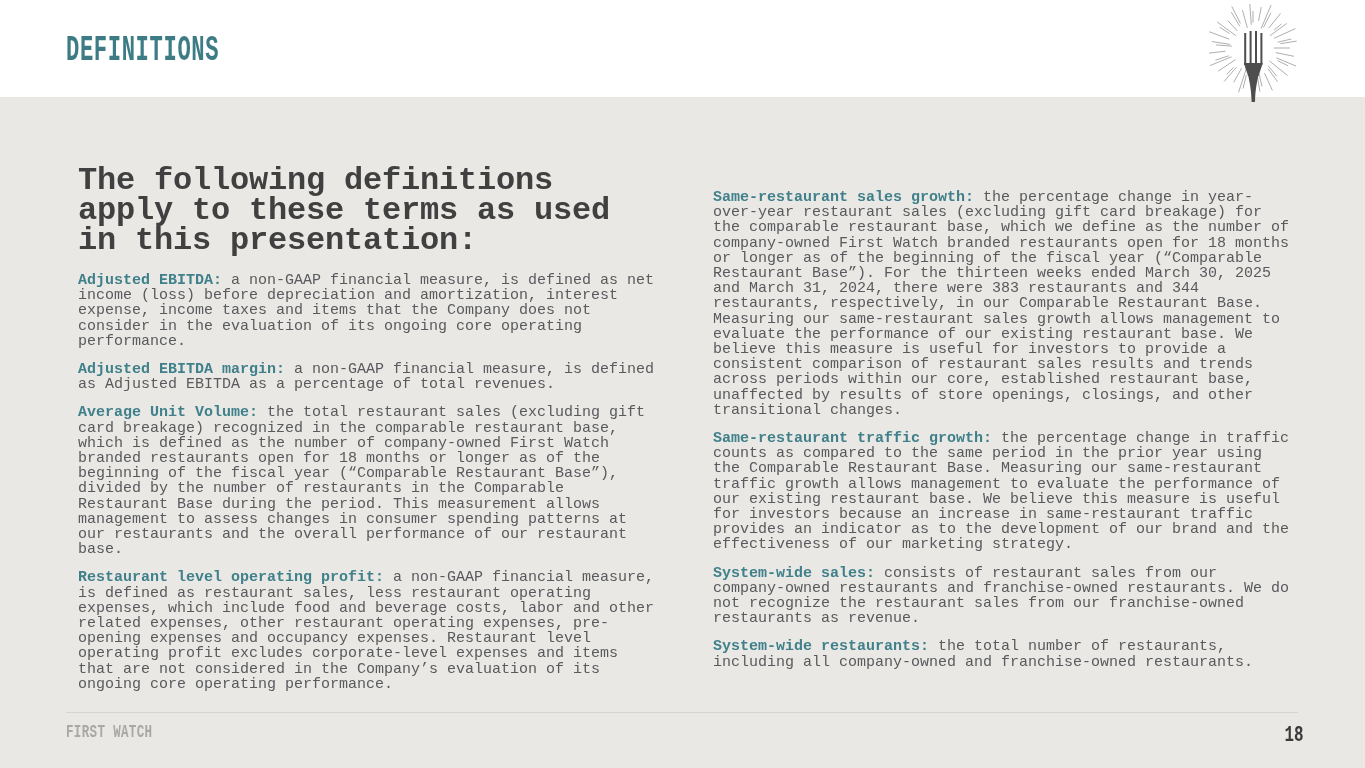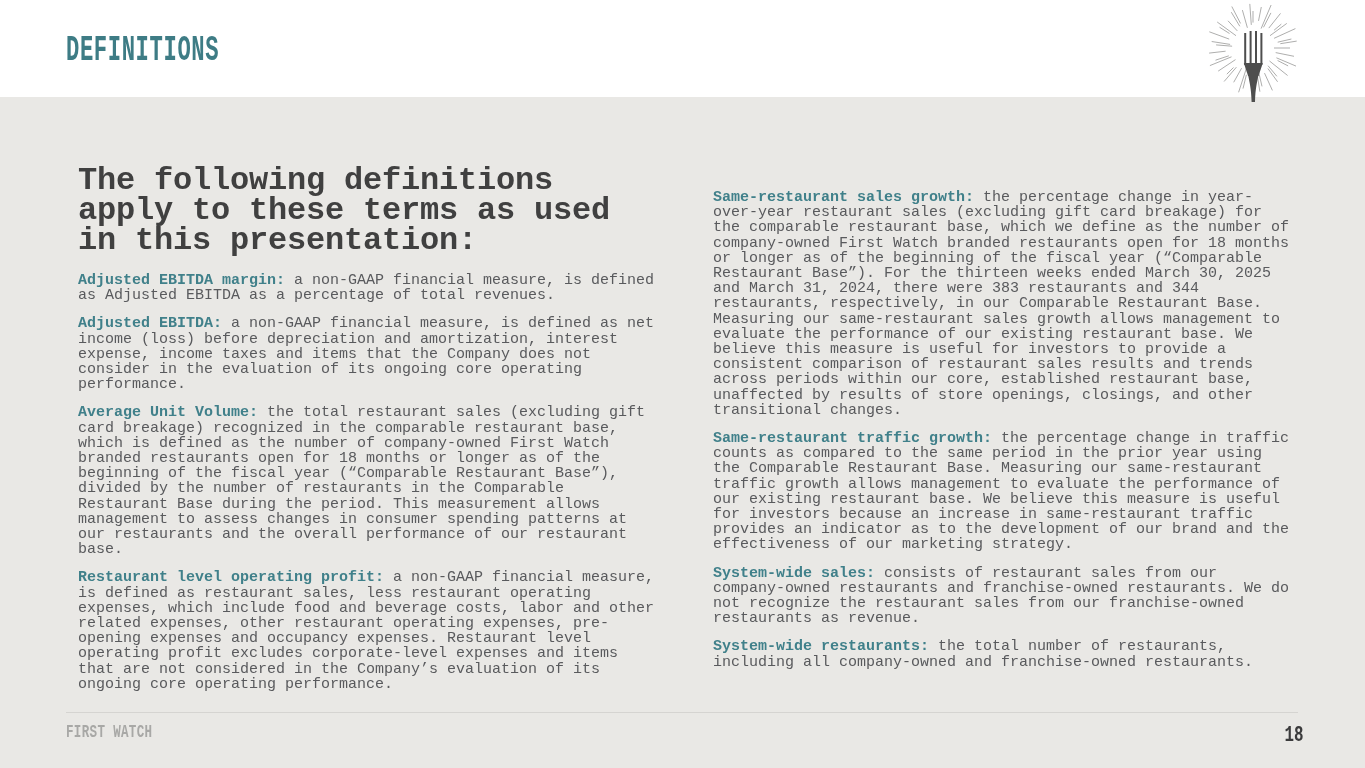--- a/index.html
+++ b/index.html
@@ -136,23 +136,23 @@
           <path d="M45.8,61 L64.8,61 L60.5,74 L50.1,74 Z"></path>
           <path d="M50.1,73 C51.5,80 53.2,86 53.6,100 L57.0,100 C57.4,86 59.1,80 60.5,73 Z"></path>
         </g>
       </svg>
     </div>
   </div>
 
   <div class="col col-left">
     <h2 class="intro-heading">The following definitions apply to these terms as used in this presentation:</h2>
 
+    <p class="def"><span class="term">Adjusted EBITDA:</span> <span>a non-GAAP financial measure, is defined as net income (loss) before depreciation and amortization, interest expense, income taxes and items that the Company does not consider in the evaluation of its ongoing core operating performance.</span></p>
+
     <p class="def"><span class="term">Adjusted EBITDA margin:</span> <span>a non-GAAP financial measure, is defined as Adjusted EBITDA as a percentage of total revenues.</span></p>
-
-    <p class="def"><span class="term">Adjusted EBITDA:</span> <span>a non-GAAP financial measure, is defined as net income (loss) before depreciation and amortization, interest expense, income taxes and items that the Company does not consider in the evaluation of its ongoing core operating performance.</span></p>
 
     <p class="def"><span class="term">Average Unit Volume:</span> <span>the total restaurant sales (excluding gift card breakage) recognized in the comparable restaurant base, which is defined as the number of company-owned First Watch branded restaurants open for 18 months or longer as of the beginning of the fiscal year (“Comparable Restaurant Base”), divided by the number of restaurants in the Comparable Restaurant Base during the period. This measurement allows management to assess changes in consumer spending patterns at our restaurants and the overall performance of our restaurant base.</span></p>
 
     <p class="def"><span class="term">Restaurant level operating profit:</span> <span>a non-GAAP financial measure, is defined as restaurant sales, less restaurant operating expenses, which include food and beverage costs, labor and other related expenses, other restaurant operating expenses, pre-opening expenses and occupancy expenses. Restaurant level operating profit excludes corporate-level expenses and items that are not considered in the Company’s evaluation of its ongoing core operating performance.</span></p>
 
   </div>
 
   <div class="col col-right">
     <p class="def"><span class="term">Same-restaurant sales growth:</span> <span>the percentage change in year-over-year restaurant sales (excluding gift card breakage) for the comparable restaurant base, which we define as the number of company-owned First Watch branded restaurants open for 18 months or longer as of the beginning of the fiscal year (“Comparable Restaurant Base”). For the thirteen weeks ended March 30, 2025 and March 31, 2024, there were 383 restaurants and 344 restaurants, respectively, in our Comparable Restaurant Base. Measuring our same-restaurant sales growth allows management to evaluate the performance of our existing restaurant base. We believe this measure is useful for investors to provide a consistent comparison of restaurant sales results and trends across periods within our core, established restaurant base, unaffected by results of store openings, closings, and other transitional changes.</span></p>
 

